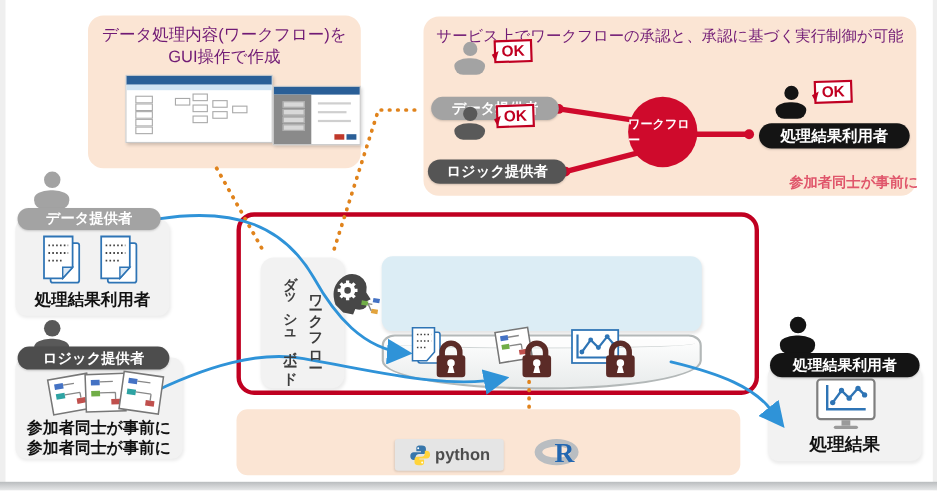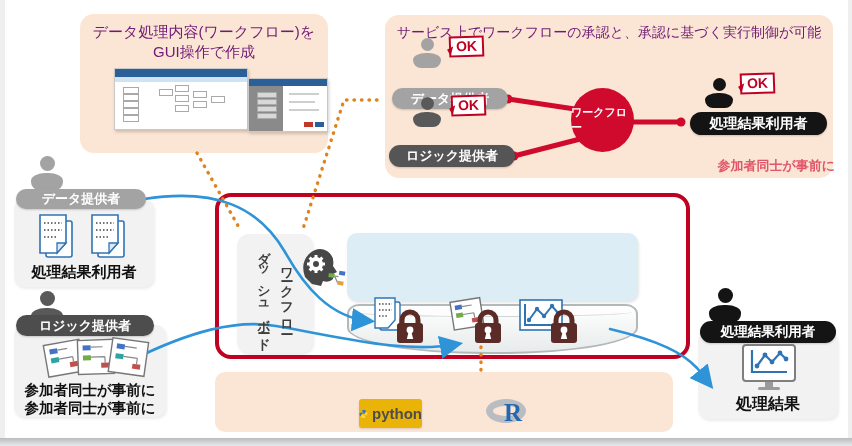--- a/index.html
+++ b/index.html
@@ -257,21 +257,21 @@
     <g transform="translate(30,12)">
       <path d="M8,14 v-4 a8,8 0 0 1 16,0 v4" fill="none" stroke="#5b2b27" stroke-width="5"></path>
       <rect x="3" y="13" width="26" height="20" rx="3" fill="#5b2b27"></rect>
       <circle cx="16" cy="20" r="3.4" fill="#fff"></circle>
         <path d="M14.6,22 l-1.8,7 h6.4 l-1.8,-7 z" fill="#fff"></path>
     </g>
   </svg>
 
   <div class="abs peach z1" style="left:215px;top:372px;width:458px;height:60px;border-radius:10px;"></div>
 
-  <div class="abs z10" style="left:359px;top:399px;width:63px;height:29px;background:#eab308;border-radius:3px;display:flex;align-items:center;justify-content:center;gap:4px;box-shadow:0 1px 2px rgba(0,0,0,.12);">
+  <div class="abs z10" style="left:359px;top:399px;width:99px;height:29px;background:#e5e5e5;border-radius:3px;display:flex;align-items:center;justify-content:center;gap:4px;box-shadow:0 1px 2px rgba(0,0,0,.12);">
     <svg width="20" height="20" viewBox="0 0 20 20">
       <path fill="#3776ab" d="M10,1 C6.5,1 6.5,2.6 6.5,4 v2.2 h4.2 v0.9 H4.2 C2.3,7.1 1,8.4 1,10.6 c0,2.2 1.3,3.6 3.2,3.6 h1.6 v-2.4 c0,-1.8 1.4,-3 3.2,-3 h3.6 c1.5,0 2.6,-1.1 2.6,-2.6 V4 C15.2,2 13.8,1 11.6,1 Z"></path>
       <circle cx="8.2" cy="3.6" r="0.9" fill="#fff"></circle>
       <path fill="#ffd43b" d="M10,19 c3.5,0 3.5,-1.6 3.5,-3 v-2.2 h-4.2 v-0.9 h6.5 c1.9,0 3.2,-1.3 3.2,-3.5 0,-2.2 -1.3,-3.6 -3.2,-3.6 h-1.6 v2.4 c0,1.8 -1.4,3 -3.2,3 H7.4 c-1.5,0 -2.6,1.1 -2.6,2.6 V16 c0,2 1.4,3 3.6,3 Z"></path>
       <circle cx="11.8" cy="16.4" r="0.9" fill="#fff"></circle>
     </svg>
     <span style="font-size:15px;font-weight:bold;color:#4d4d4d;">python</span>
   </div>
 
   <div class="abs z10" style="left:486px;top:397px;width:52px;height:34px;">

